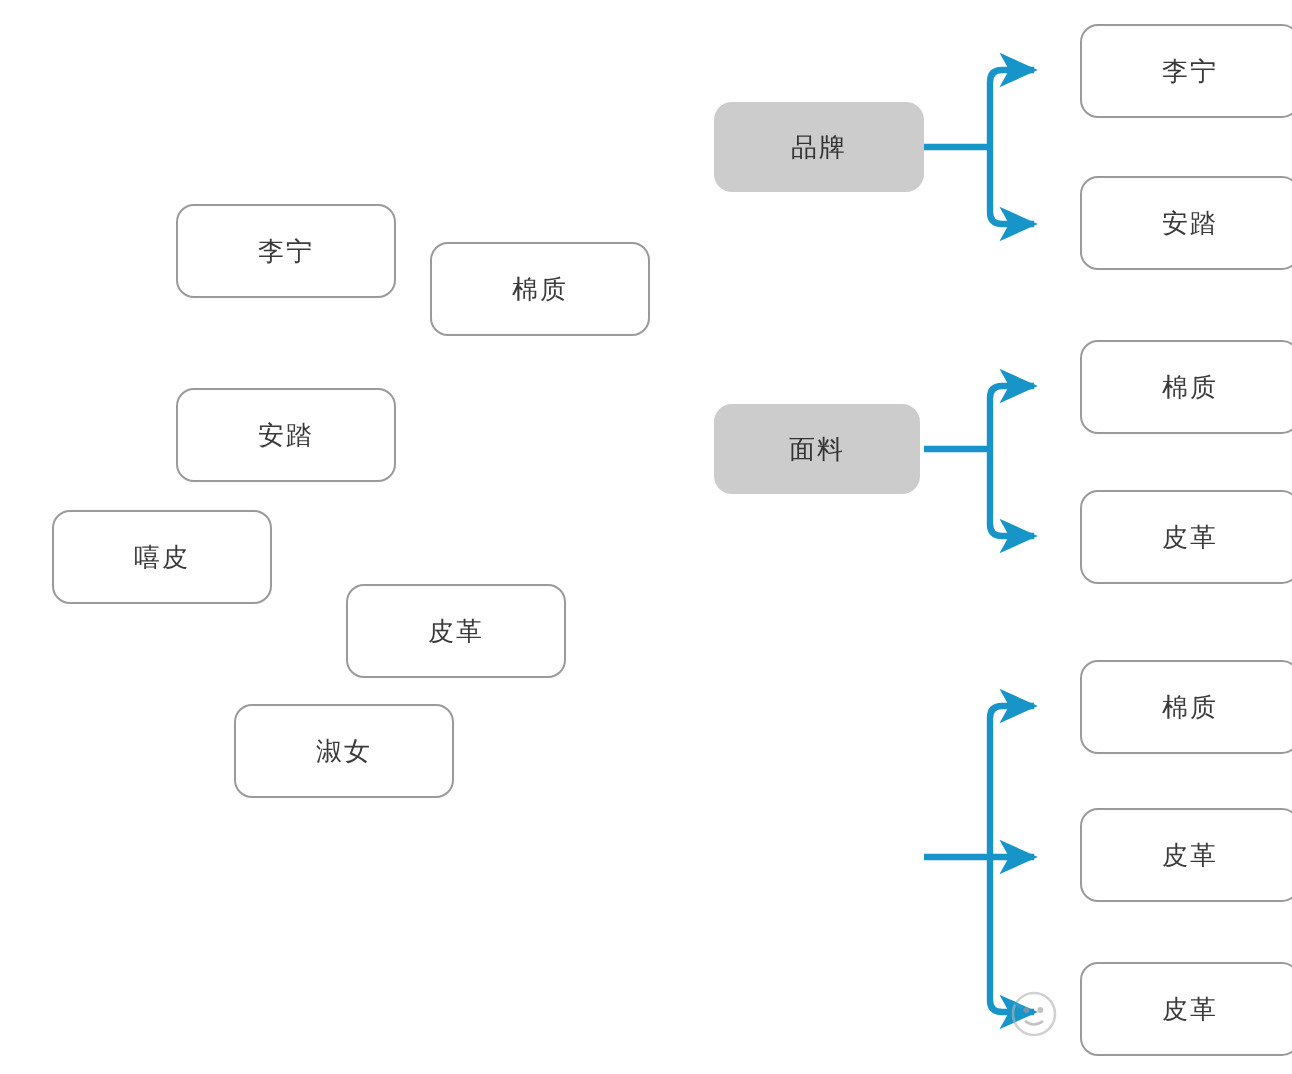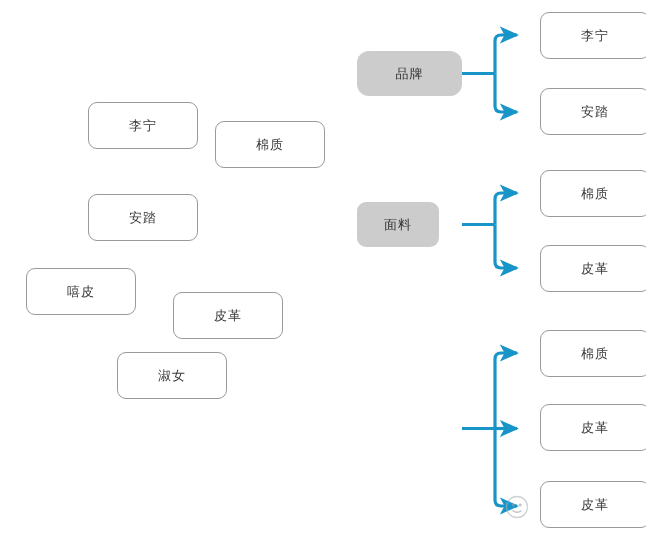--- a/index.html
+++ b/index.html
@@ -102,29 +102,29 @@
       <path d="M462,428.5 H495" stroke="#1794c8" stroke-width="3.2" fill="none"></path>
       <path d="M495,428.5 V359 Q495,353 501,353 H517" stroke="#1794c8" stroke-width="3.2" fill="none" marker-end="url(#arrow)"></path>
       <path d="M495,428.5 H517" stroke="#1794c8" stroke-width="3.2" fill="none" marker-end="url(#arrow)"></path>
       <path d="M495,428.5 V500 Q495,506 501,506 H517" stroke="#1794c8" stroke-width="3.2" fill="none" marker-end="url(#arrow)"></path>
     </g>
   </svg>
 
   <div class="node plain" style="left:72px;top:102px;width:110px;height:47px;">李宁</div>
   <div class="node plain" style="left:199px;top:121px;width:110px;height:47px;">棉质</div>
   <div class="node plain" style="left:72px;top:194px;width:110px;height:47px;">安踏</div>
-  <div class="node plain" style="left:10px;top:268px;width:110px;height:47px;">嘻皮</div>
+  <div class="node plain" style="left:10px;top:255px;width:110px;height:47px;">嘻皮</div>
   <div class="node plain" style="left:157px;top:292px;width:110px;height:47px;">皮革</div>
   <div class="node plain" style="left:101px;top:352px;width:110px;height:47px;">淑女</div>
 
-  <div class="node filled" style="left:357px;top:51px;width:105px;height:45px;border-radius:12px;">品牌</div>
+  <div class="node filled" style="left:357px;top:51px;width:105px;height:45px;">品牌</div>
   <div class="node plain" style="left:524px;top:12px;width:110px;height:47px;">李宁</div>
   <div class="node plain" style="left:524px;top:88px;width:110px;height:47px;">安踏</div>
 
-  <div class="node filled" style="left:357px;top:202px;width:82px;height:45px;">面料</div>
+  <div class="node filled" style="left:357px;top:202px;width:103px;height:45px;">面料</div>
   <div class="node plain" style="left:524px;top:170px;width:110px;height:47px;">棉质</div>
   <div class="node plain" style="left:524px;top:245px;width:110px;height:47px;">皮革</div>
 
   <div class="node plain" style="left:524px;top:330px;width:110px;height:47px;">棉质</div>
   <div class="node plain" style="left:524px;top:404px;width:110px;height:47px;">皮革</div>
   <div class="node plain" style="left:524px;top:481px;width:110px;height:47px;">皮革</div>
 
   <div id="watermark">
     <svg class="wm-logo" viewBox="0 0 26 26" xmlns="http://www.w3.org/2000/svg">
       <circle cx="13" cy="13" r="10.5" fill="none" stroke="#b5b5b5" stroke-width="1.3"></circle>

